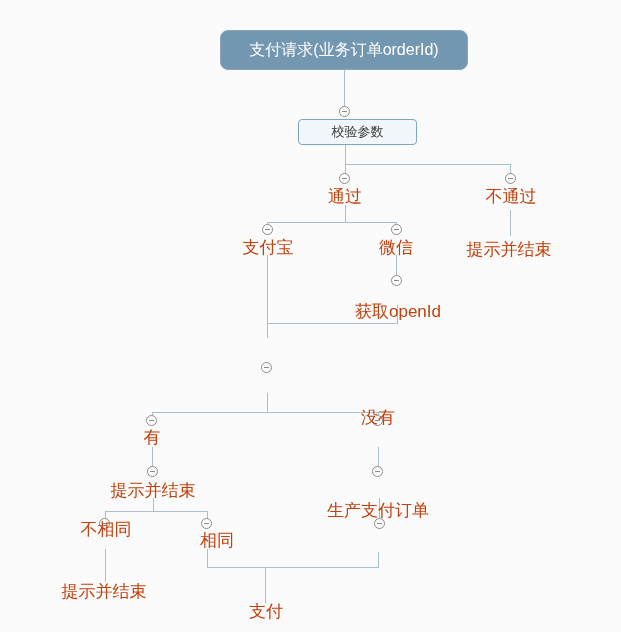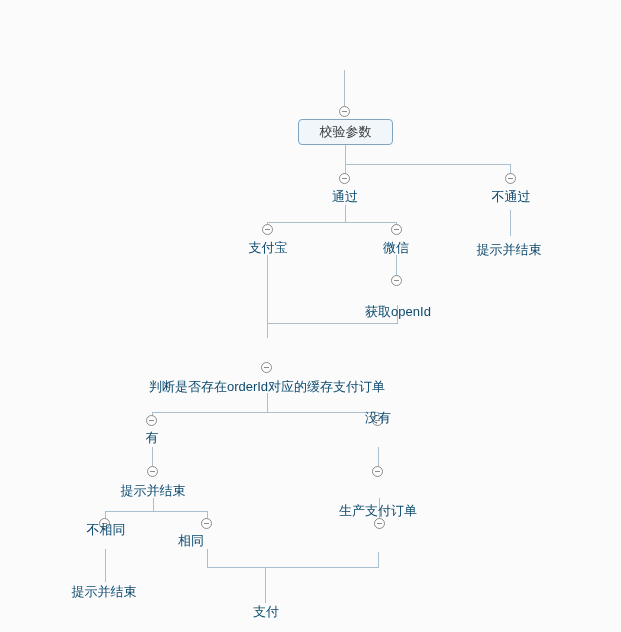--- a/index.html
+++ b/index.html
@@ -33,44 +33,44 @@
     position:absolute;
     left:2px;right:2px;top:4px;
     height:1px;
     background:#8c8c8c;
   }
   
   .lbl{
     position:absolute;
     transform:translateX(-50%);
     white-space:nowrap;
-    font-size:13px;
+    font-size:17px;
     line-height:16px;
-    color:#0c4a6e;
+    color:#c2410c;
     cursor:default;
   }
   
   .root-node{
     position:absolute;
     left:220px;top:30px;
     width:248px;height:40px;
     background:#7397b0;
     border:1px solid #87a7bd;
     border-radius:8px;
     box-sizing:border-box;
     display:flex;align-items:center;justify-content:center;
     color:#ffffff;
     font-size:16px;
     white-space:nowrap;
   }
   
   .box-node{
     position:absolute;
     left:298px;top:119px;
-    width:95px;height:26px;
+    width:119px;height:26px;
     background:#f1f6fa;
     border:1px solid #7ea6c4;
     border-radius:4px;
     box-sizing:border-box;
     display:flex;align-items:center;justify-content:center;
     font-size:13px;
     color:#3c3c3c;
     white-space:nowrap;
   }
 </style>
@@ -130,31 +130,31 @@
   <div class="collapse" style="left:391px;top:275px"></div>
   <div class="collapse" style="left:261px;top:362px"></div>
   <div class="collapse" style="left:146px;top:415px"></div>
   <div class="collapse" style="left:372px;top:415px"></div>
   <div class="collapse" style="left:147px;top:466px"></div>
   <div class="collapse" style="left:372px;top:466px"></div>
   <div class="collapse" style="left:99px;top:518px"></div>
   <div class="collapse" style="left:201px;top:518px"></div>
   <div class="collapse" style="left:374px;top:518px"></div>
 
+  <div class="root-node">支付请求(业务订单orderId)</div>
   <div class="box-node">校验参数</div>
 
   <div class="lbl" style="left:345px;top:189px">通过</div>
   <div class="lbl" style="left:511px;top:189px">不通过</div>
   <div class="lbl" style="left:268px;top:240px">支付宝</div>
   <div class="lbl" style="left:396px;top:240px">微信</div>
   <div class="lbl" style="left:509px;top:242px">提示并结束</div>
   <div class="lbl" style="left:398px;top:304px">获取openId</div>
-  <div class="lbl" style="left:267px;top:379px">判断是否存在orderId对应的缓存支付订单</div>
   <div class="lbl" style="left:152px;top:430px">有</div>
   <div class="lbl" style="left:378px;top:410px">没有</div>
   <div class="lbl" style="left:153px;top:483px">提示并结束</div>
   <div class="lbl" style="left:378px;top:503px">生产支付订单</div>
   <div class="lbl" style="left:106px;top:522px">不相同</div>
-  <div class="lbl" style="left:191px;top:533px">相同</div>
+  <div class="lbl" style="left:217px;top:533px">相同</div>
   <div class="lbl" style="left:104px;top:584px">提示并结束</div>
   <div class="lbl" style="left:266px;top:604px">支付</div>
 
 </div>
 
 </body></html>

